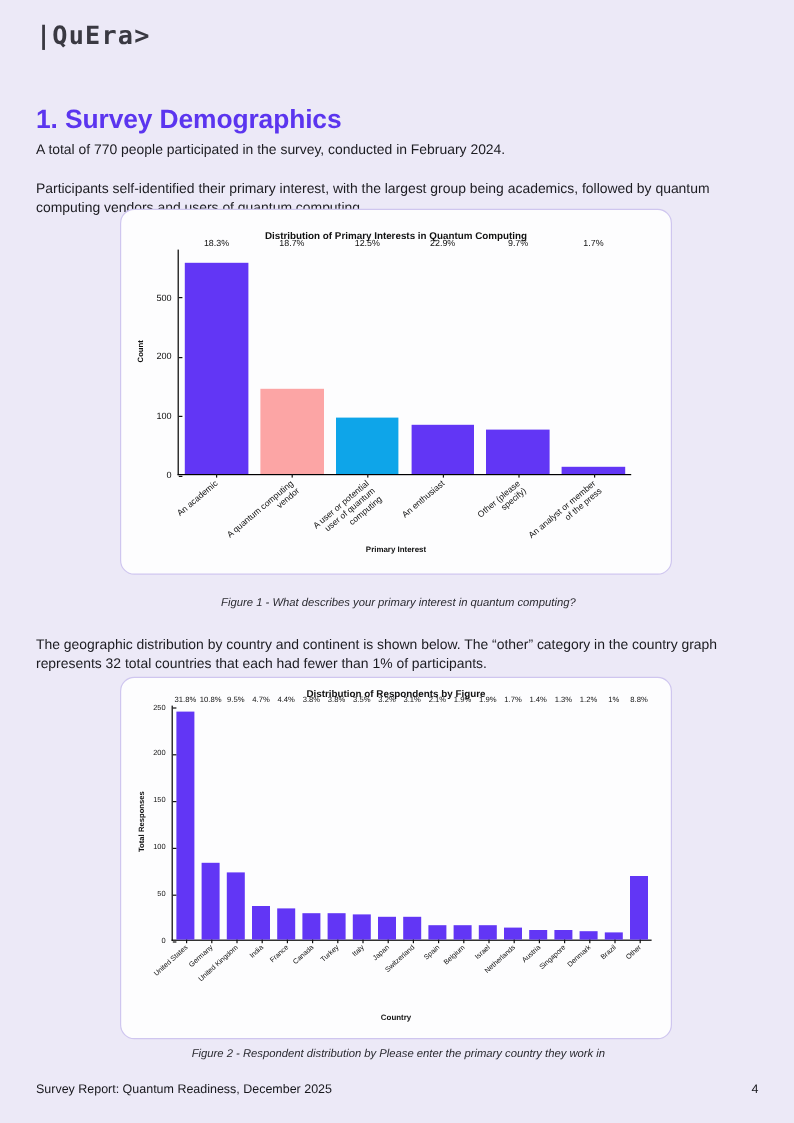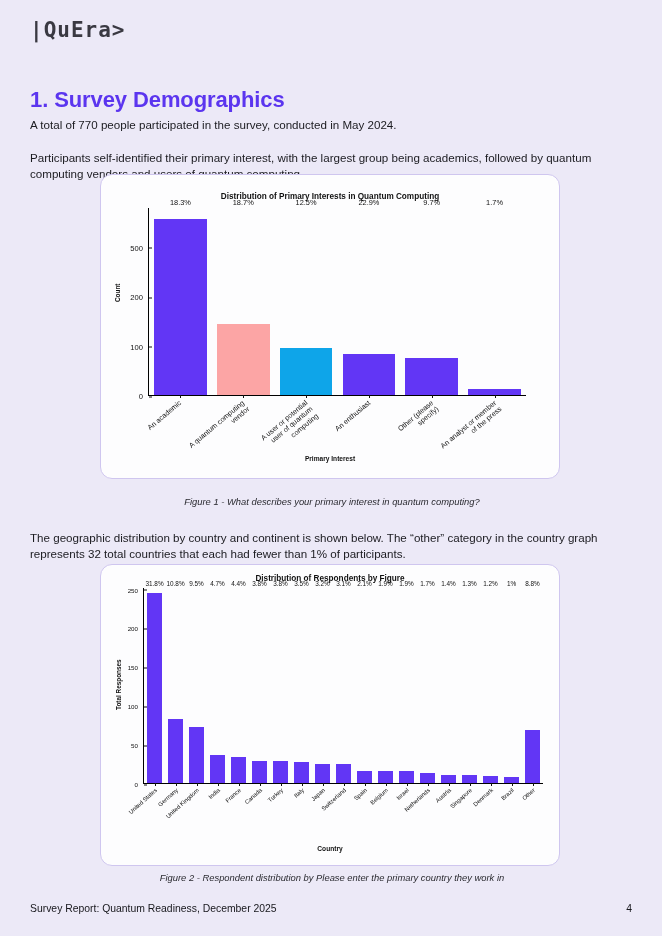--- a/index.html
+++ b/index.html
@@ -239,21 +239,21 @@
 </style>
 </head>
 <body>
 
 <div class="page">
 
   <div class="logo">|QuEra&gt;</div>
 
   <h1 class="section-title">1. Survey Demographics</h1>
 
-  <p class="para para-1">A total of 770 people participated in the survey, conducted in May 2024.</p>
+  <p class="para para-1">A total of 770 people participated in the survey, conducted in February 2024.</p>
   <p class="para para-2">Participants self-identified their primary interest, with the largest group being academics, followed by quantum computing vendors and users of quantum computing.</p>
 
   <div class="chart-card" id="card-1">
     <div class="chart-title">Distribution of Primary Interests in Quantum Computing</div>
     <div class="plot" id="plot-1">
       <div class="axis-line axis-y"></div>
       <div class="axis-line axis-x"></div>
       <div class="bars">
           <div class="bar-slot">
             <div class="bar" style="height: 94.2105%; background: rgb(98, 54, 245);">

